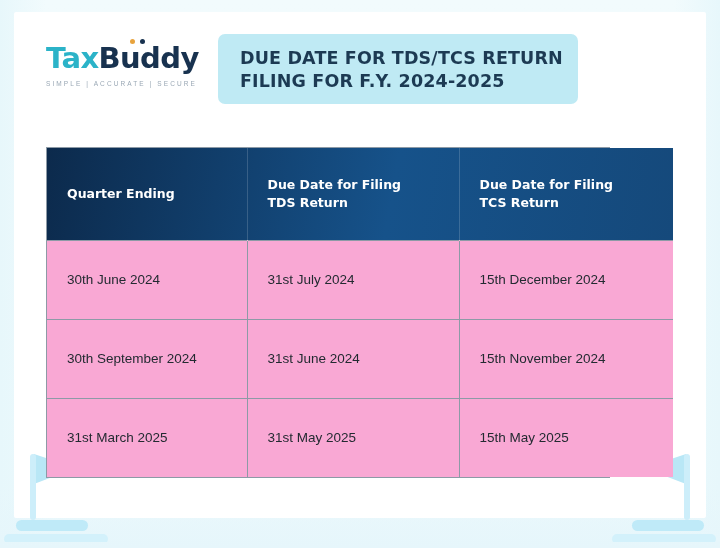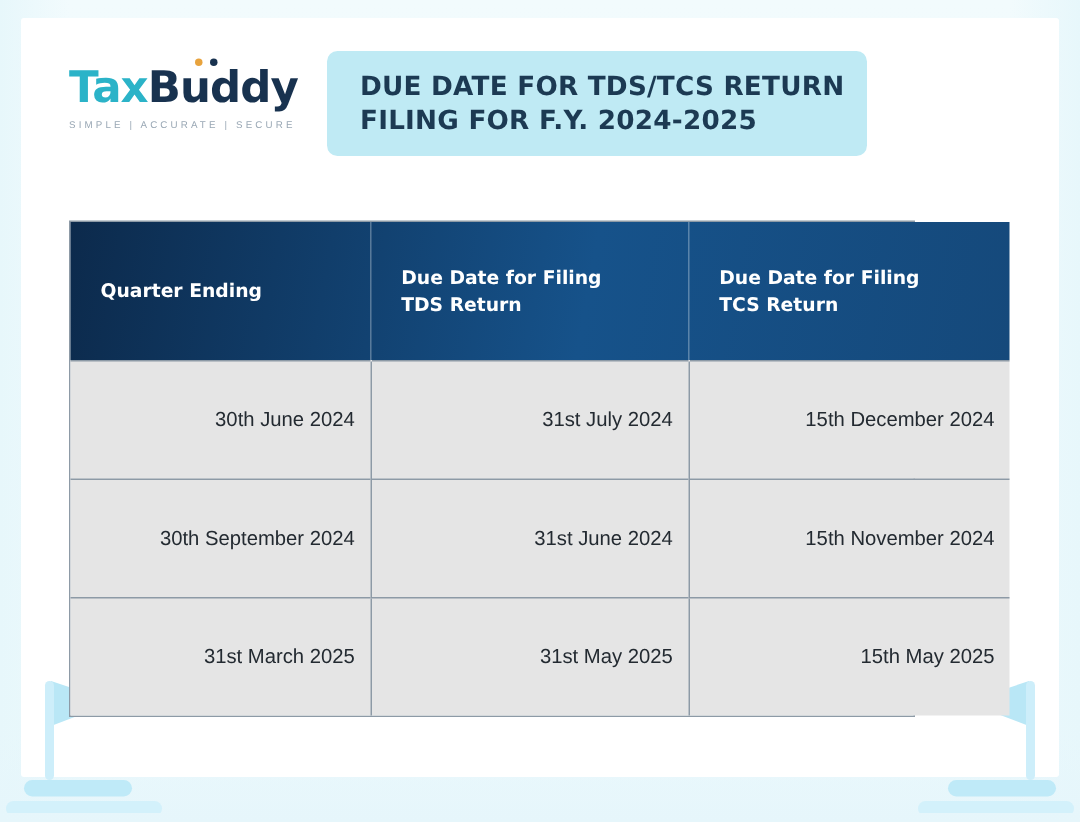--- a/index.html
+++ b/index.html
@@ -162,30 +162,29 @@
     line-height: 1.42;
     height: 92px;
     padding: 0 0 0 20px;
     white-space: pre-line;
     border-right: 1px solid rgba(255,255,255,0.16);
   }
   table.dates th:last-child { border-right: none; }
 
   
   table.dates td {
-    background: #e5e5e5;
+    background: #f9a8d4;
     color: #232a31;
     font-family: "Liberation Sans", sans-serif;
     font-size: 13.5px;
     line-height: 1.45;
     height: 79px;
     padding: 0 10px 0 20px;
     border-top: 1px solid #8d9aa6;
     border-right: 1px solid #8d9aa6;
-    text-align: right;
   }
   table.dates td:last-child { border-right: none; }
 
   
   col.c1 { width: 200px; }
   col.c2 { width: 212px; }
   col.c3 { width: 214px; }
 </style>
 </head>
 <body>

